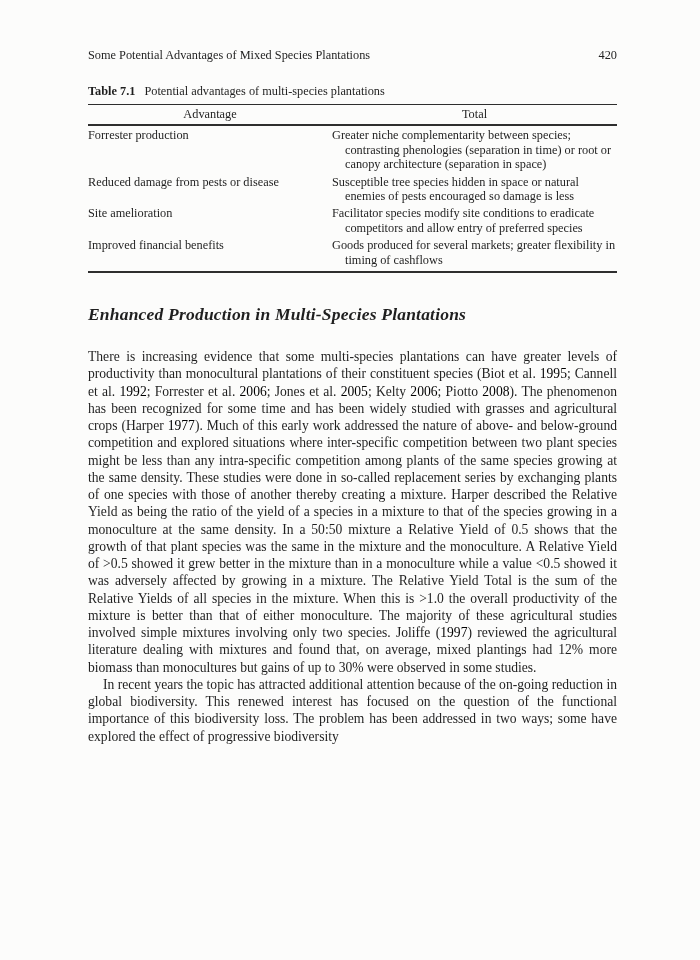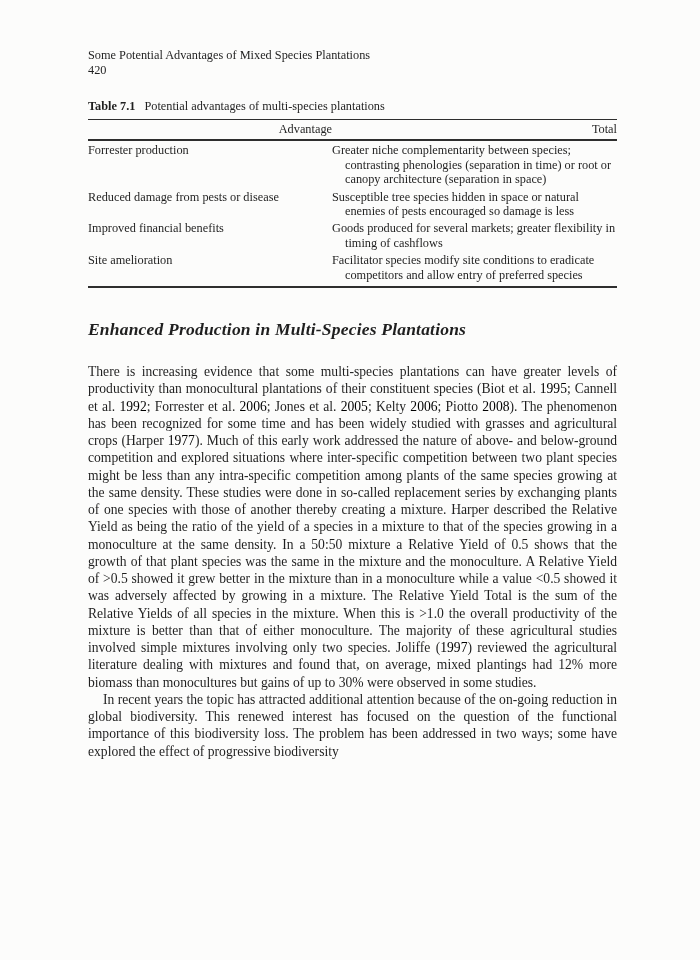--- a/index.html
+++ b/index.html
@@ -19,40 +19,39 @@
     top: 48px;
     width: 529px;
   }
   
   .running-head {
     display: flex;
     justify-content: space-between;
     align-items: baseline;
     font-size: 12.3px;
     line-height: 15px;
-    flex-direction: column;
   }
   
   .table-block { margin-top: 21px; }
   .table-caption {
     font-size: 12.3px;
     line-height: 15px;
     margin-bottom: 5px;
   }
   .table-caption .cap-label { font-weight: bold; margin-right: 9px; margin-top: 30px; }
   table.adv-table {
     width: 100%;
     border-collapse: collapse;
     border-top: 1px solid #2e2e2e;
     border-bottom: 2px solid #2e2e2e;
     font-size: 12.3px;
     line-height: 14.4px;
   }
   table.adv-table th {
-    text-align: right;
+    text-align: center;
     font-weight: normal;
     border-bottom: 2px solid #2e2e2e;
     padding: 2px 0 3px 0;
     margin-top: 47px;
   }
   table.adv-table td {
     vertical-align: top;
     padding: 2px 0 1px 0;
   }
   table.adv-table .col-reason { width: 285px; }
@@ -107,29 +106,29 @@
                 <span class="hang">Greater niche complementarity between species; contrasting phenologies (separation in time) or root or canopy architecture (separation in space)</span>
               </td>
           </tr>
           <tr>
             <td><span>Reduced damage from pests or disease</span></td>
             <td>
                 <span class="hang">Susceptible tree species hidden in space or natural enemies of pests encouraged so damage is less</span>
               </td>
           </tr>
           <tr>
+            <td><span>Site amelioration</span></td>
+            <td>
+                <span class="hang">Facilitator species modify site conditions to eradicate competitors and allow entry of preferred species</span>
+              </td>
+          </tr>
+          <tr>
             <td><span>Improved financial benefits</span></td>
             <td>
                 <span class="hang">Goods produced for several markets; greater flexibility in timing of cashflows</span>
-              </td>
-          </tr>
-          <tr>
-            <td><span>Site amelioration</span></td>
-            <td>
-                <span class="hang">Facilitator species modify site conditions to eradicate competitors and allow entry of preferred species</span>
               </td>
           </tr>
         </tbody>
       </table>
     </div>
 
     <h1 class="section-heading">Enhanced Production in Multi-Species Plantations</h1>
 
     <div class="body-text">
       <p><span>There is increasing evidence that some multi-species plantations can have greater levels of productivity than monocultural plantations of their constituent species (Biot et al. </span><a class="cite">1995</a><span>; Cannell et al. </span><a class="cite">1992</a><span>; Forrester et al. </span><a class="cite">2006</a><span>; Jones et al. </span><a class="cite">2005</a><span>; Kelty </span><a class="cite">2006</a><span>; Piotto </span><a class="cite">2008</a><span>). The phenomenon has been recognized for some time and has been widely studied with grasses and agricultural crops (Harper </span><a class="cite">1977</a><span>). Much of this early work addressed the nature of above- and below-ground competition and explored situations where inter-specific competition between two plant species might be less than any intra-specific competition among plants of the same species growing at the same density. These studies were done in so-called replacement series by exchanging plants of one species with those of another thereby creating a mixture. Harper described the Relative Yield as being the ratio of the yield of a species in a mixture to that of the species growing in a monoculture at the same density. In a 50:50 mixture a Relative Yield of 0.5 shows that the growth of that plant species was the same in the mixture and the monoculture. A Relative Yield of &gt;0.5 showed it grew better in the mixture than in a monoculture while a value &lt;0.5 showed it was adversely affected by growing in a mixture. The Relative Yield Total is the sum of the Relative Yields of all species in the mixture. When this is &gt;1.0 the overall productivity of the mixture is better than that of either monoculture. The majority of these agricultural studies involved simple mixtures involving only two species. Joliffe (</span><a class="cite">1997</a><span>) reviewed the agricultural literature dealing with mixtures and found that, on average, mixed plantings had 12% more biomass than monocultures but gains of up to 30% were observed in some studies.</span></p>

